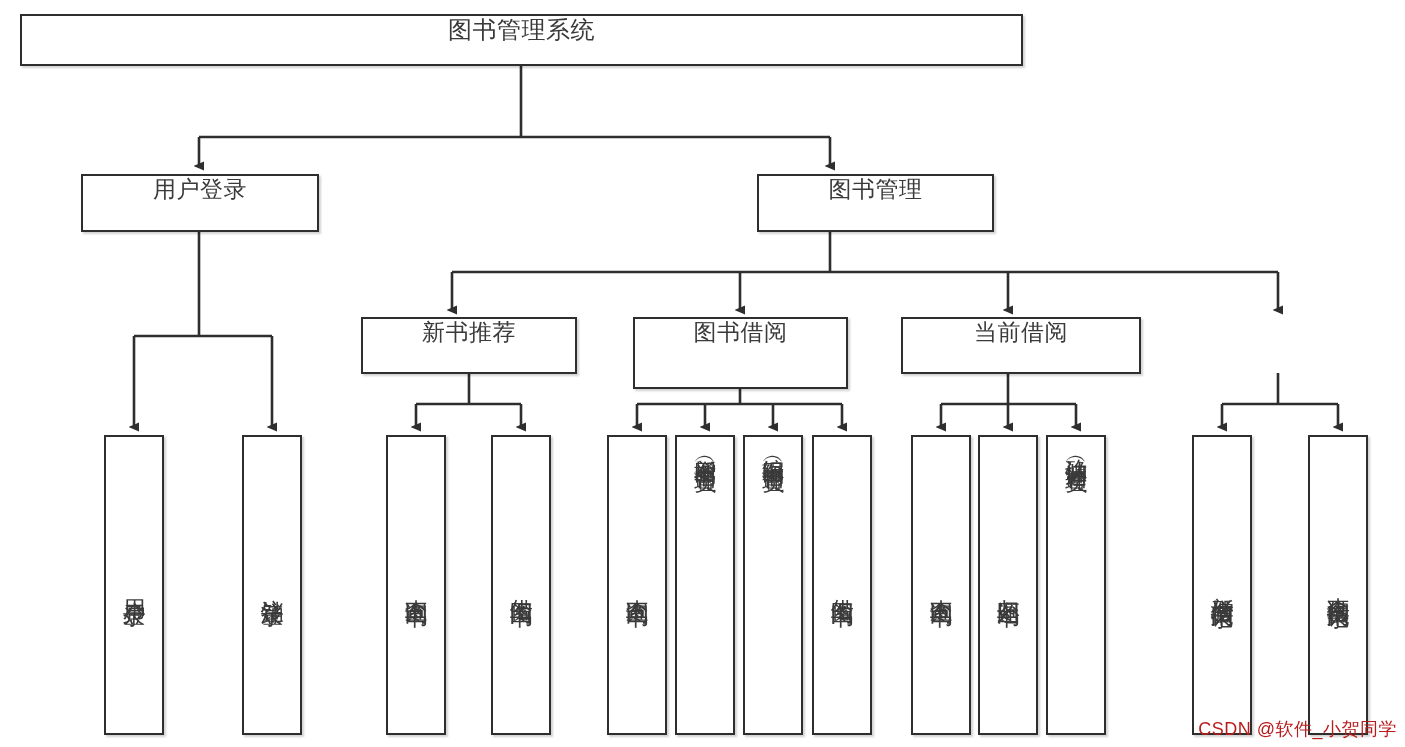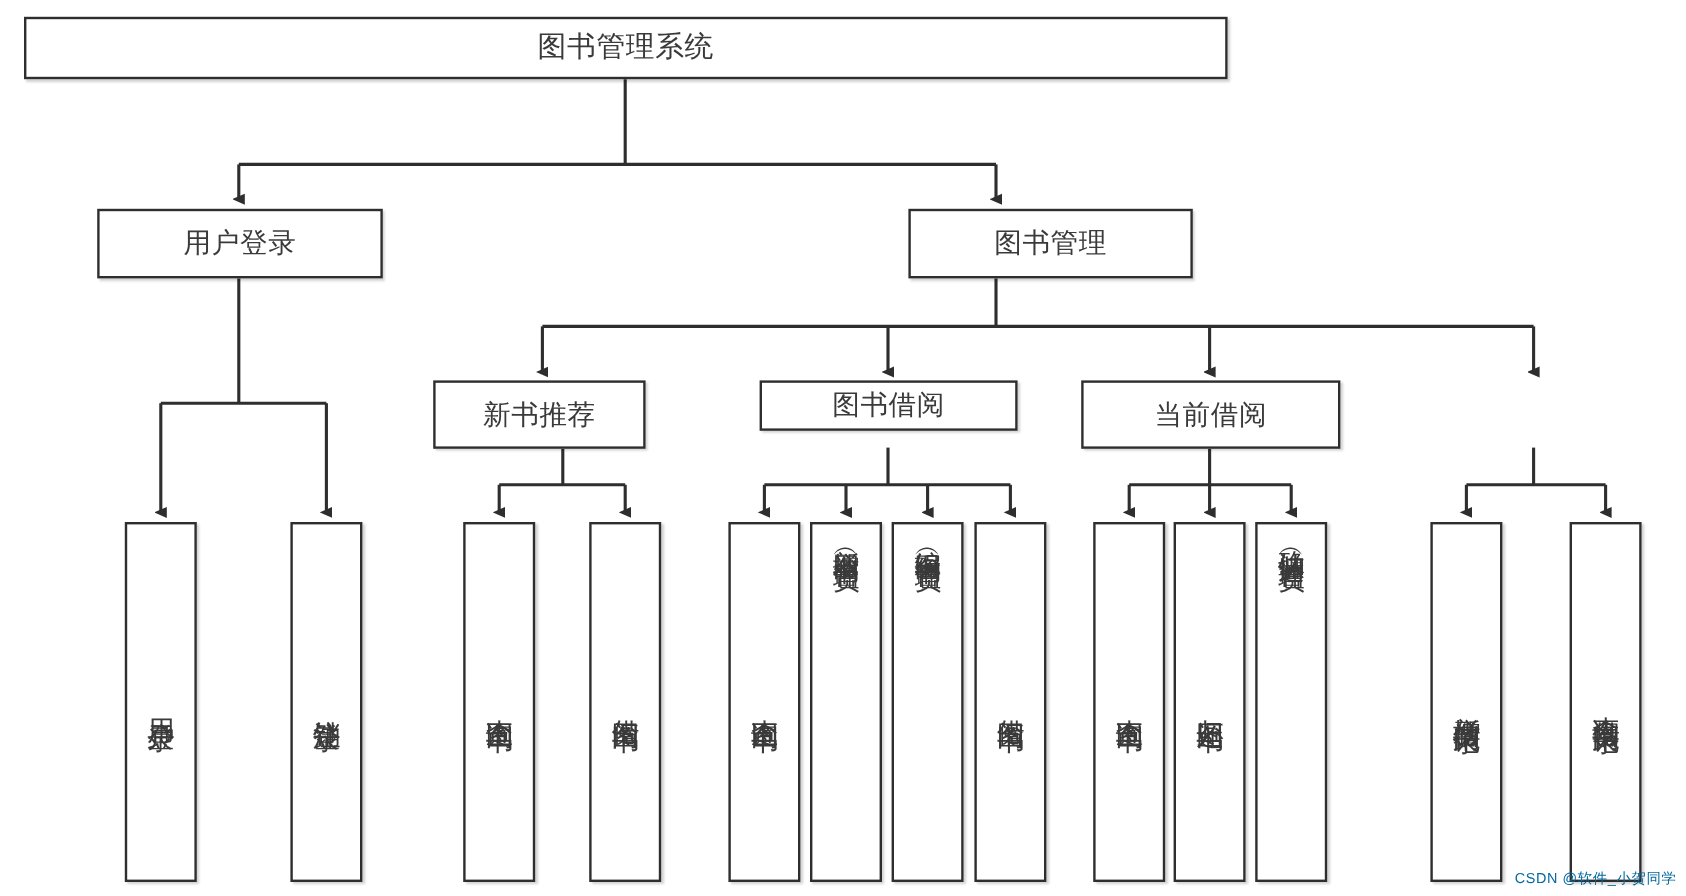--- a/index.html
+++ b/index.html
@@ -24,21 +24,21 @@
     width: 1405px;
     height: 747px;
     pointer-events: none;
   }
   .node {
     position: absolute;
     box-sizing: border-box;
     background: #ffffff;
     border: 2.5px solid #2e2e2e;
     display: flex;
-    align-items: center;
+    align-items: flex-start;
     justify-content: center;
     box-shadow: 2px 2px 2px rgba(0,0,0,0.18);
   }
   .node .label {
     color: #3a3a3a;
     font-size: 23px;
     line-height: 1.18;
     letter-spacing: 0.5px;
     white-space: nowrap;
   }
@@ -69,22 +69,22 @@
     justify-content: center;
   }
   .leaf-inner.top {
     align-items: flex-start;
     padding-top: 4px;
   }
   .watermark {
     position: absolute;
     right: 8px;
     bottom: 6px;
-    font-size: 12px;
-    color: #0369a1;
+    font-size: 18px;
+    color: #b91c1c;
     letter-spacing: 0.5px;
     white-space: nowrap;
   }
 </style>
 </head>
 <body>
 
 <div id="canvas">
 
   <svg class="edges" viewBox="0 0 1405 747">
@@ -141,27 +141,27 @@
     <span class="label">图书管理系统</span>
   </div>
 
   <div class="node" style="left:81px; top:174px; width:238px; height:58px;">
     <span class="label">用户登录</span>
   </div>
   <div class="node" style="left:712px; top:174px; width:237px; height:58px;margin-left:45px;">
     <span class="label">图书管理</span>
   </div>
 
-  <div class="node" style="left:361px; top:317px; width:177px; height:57px;">
+  <div class="node" style="left:361px; top:317px; width:216px; height:57px;">
     <span class="label">新书推荐</span>
   </div>
-  <div class="node" style="left:633px; top:317px; width:215px; height:42px;">
+  <div class="node" style="left:633px; top:317px; width:215px; height:72px;">
     <span class="label">图书借阅</span>
   </div>
-  <div class="node" style="left:901px; top:317px; width:216px; height:57px;">
+  <div class="node" style="left:901px; top:317px; width:240px; height:57px;">
     <span class="label">当前借阅</span>
   </div>
 
   <div class="node leaf" style="left:104px; top:435px; width:60px; height:300px;">
     <div class="leaf-inner">
       <span class="label">用户登录</span>
     </div>
   </div>
   <div class="node leaf" style="left:242px; top:435px; width:60px; height:300px;">
     <div class="leaf-inner">

